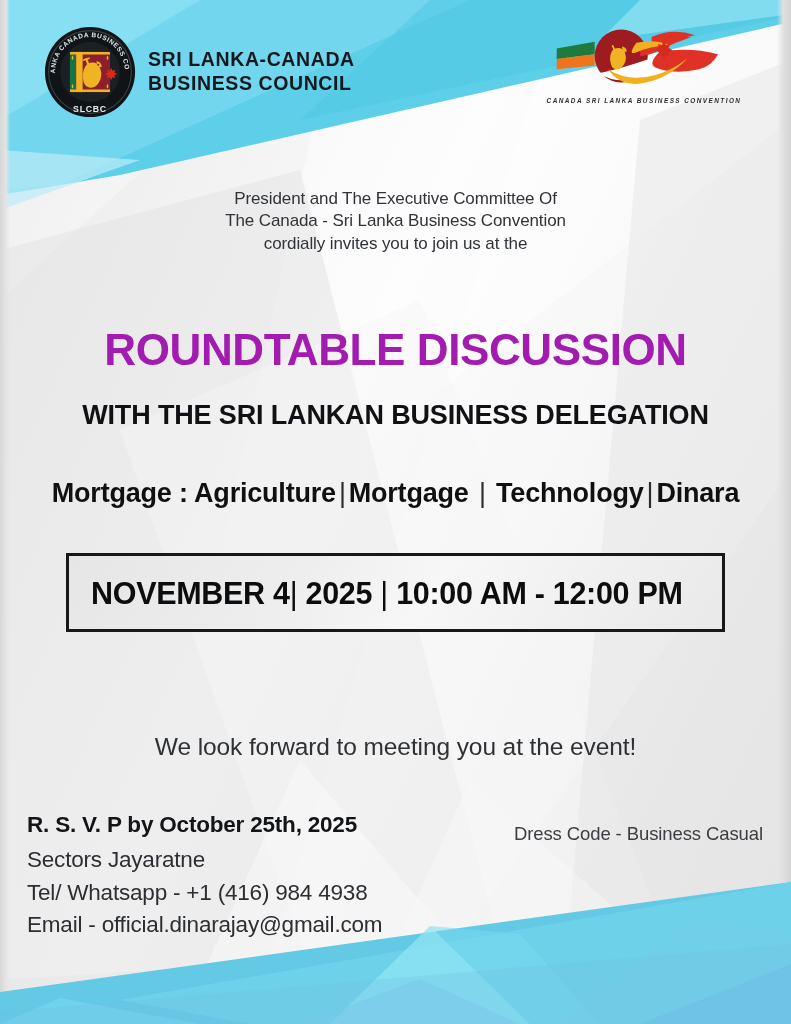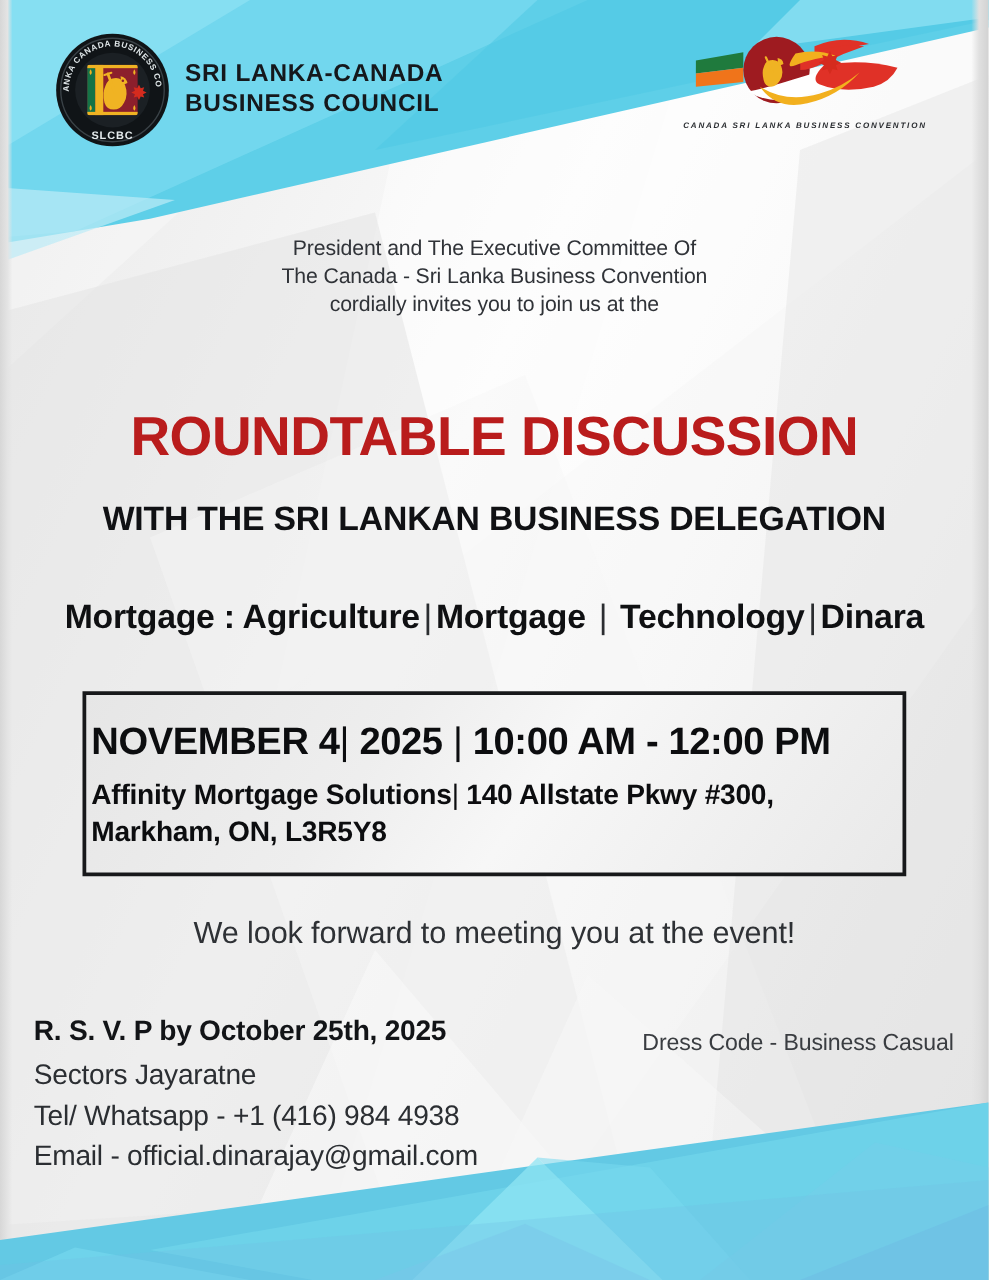--- a/index.html
+++ b/index.html
@@ -109,21 +109,21 @@
 
   .headline {
     position: absolute;
     left: 0; right: 0;
     top: 325px;
     text-align: center;
     font-family: "Liberation Sans", sans-serif;
     font-weight: bold;
     font-size: 44px;
     letter-spacing: -0.4px;
-    color: #b91c1c;
+    color: #a21caf;
   }
   .subhead {
     position: absolute;
     left: 0; right: 0;
     top: 400px;
     text-align: center;
     font-family: "Liberation Sans", sans-serif;
     font-weight: bold;
     font-size: 27px;
     letter-spacing: -0.15px;
@@ -152,21 +152,21 @@
   .details-box {
     position: absolute;
     left: 66px;
     top: 553px;
     width: 854px;
     max-width: 856px;
     box-sizing: border-box;
     width: 856px;
     width: calc(791px - 66px - 66px);
     border: 3.5px solid #17181a;
-    padding: 20px 22px 18px 4px;
+    padding: 20px 22px 18px 22px;
     background: linear-gradient(125deg, #e6e6e6 0%, #eeeeee 35%, #f7f7f7 55%, #e9e9e9 100%);
   }
   .details-when {
     font-family: "Liberation Sans", sans-serif;
     font-weight: bold;
     font-size: 30.5px;
     letter-spacing: -0.3px;
     color: #0c0d0f;
     white-space: nowrap;
   }
@@ -363,25 +363,20 @@
     <span class="sep">|</span>
     <span>Technology</span><span class="sep">|</span><span>Dinara</span>
   </div>
 
   <div class="details-box">
     <div class="details-when">
       <span>NOVEMBER 4</span><span class="sep">|</span>
       <span>2025</span>
       <span class="sep">|</span>
       <span>10:00 AM  - 12:00 PM</span>
-    </div>
-    <div class="details-where">
-      <span>Affinity Mortgage Solutions</span><span class="sep">|</span>
-      <span>140 Allstate Pkwy #300,</span><br>
-      <span>Markham, ON, L3R5Y8</span>
     </div>
   </div>
 
   <div class="closing">We look forward to meeting you at the event!</div>
 
   <div class="rsvp">
     <div class="rsvp-title">R. S. V. P by October 25th, 2025</div>
     <div class="rsvp-line">Sectors Jayaratne</div>
     <div class="rsvp-line">Tel/ Whatsapp - +1 (416) 984 4938</div>
     <div class="rsvp-line">Email - official.dinarajay@gmail.com</div>

